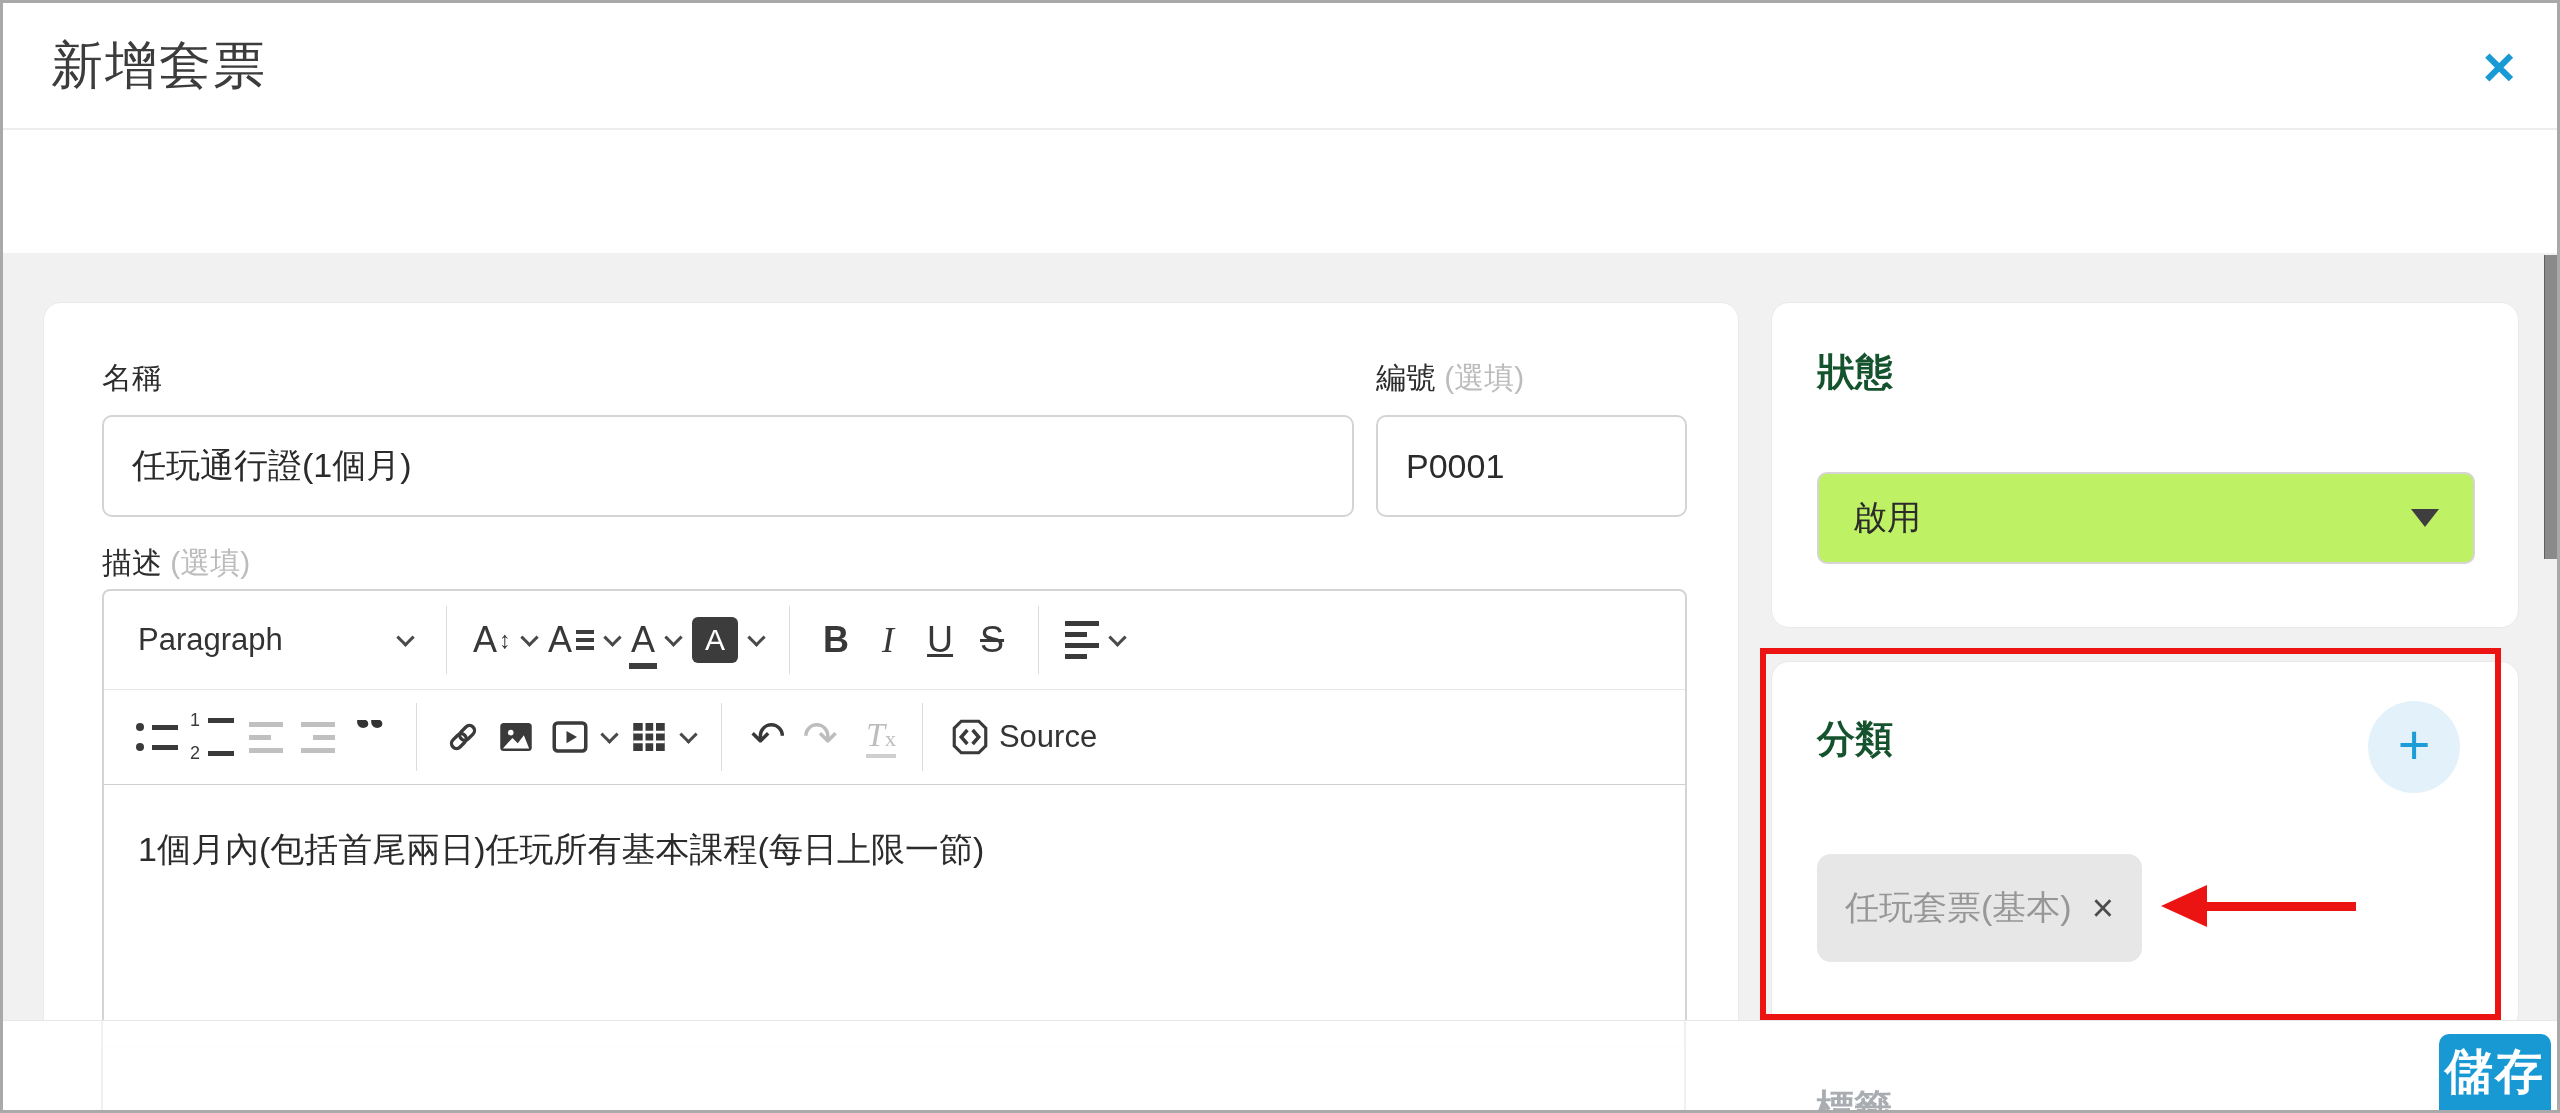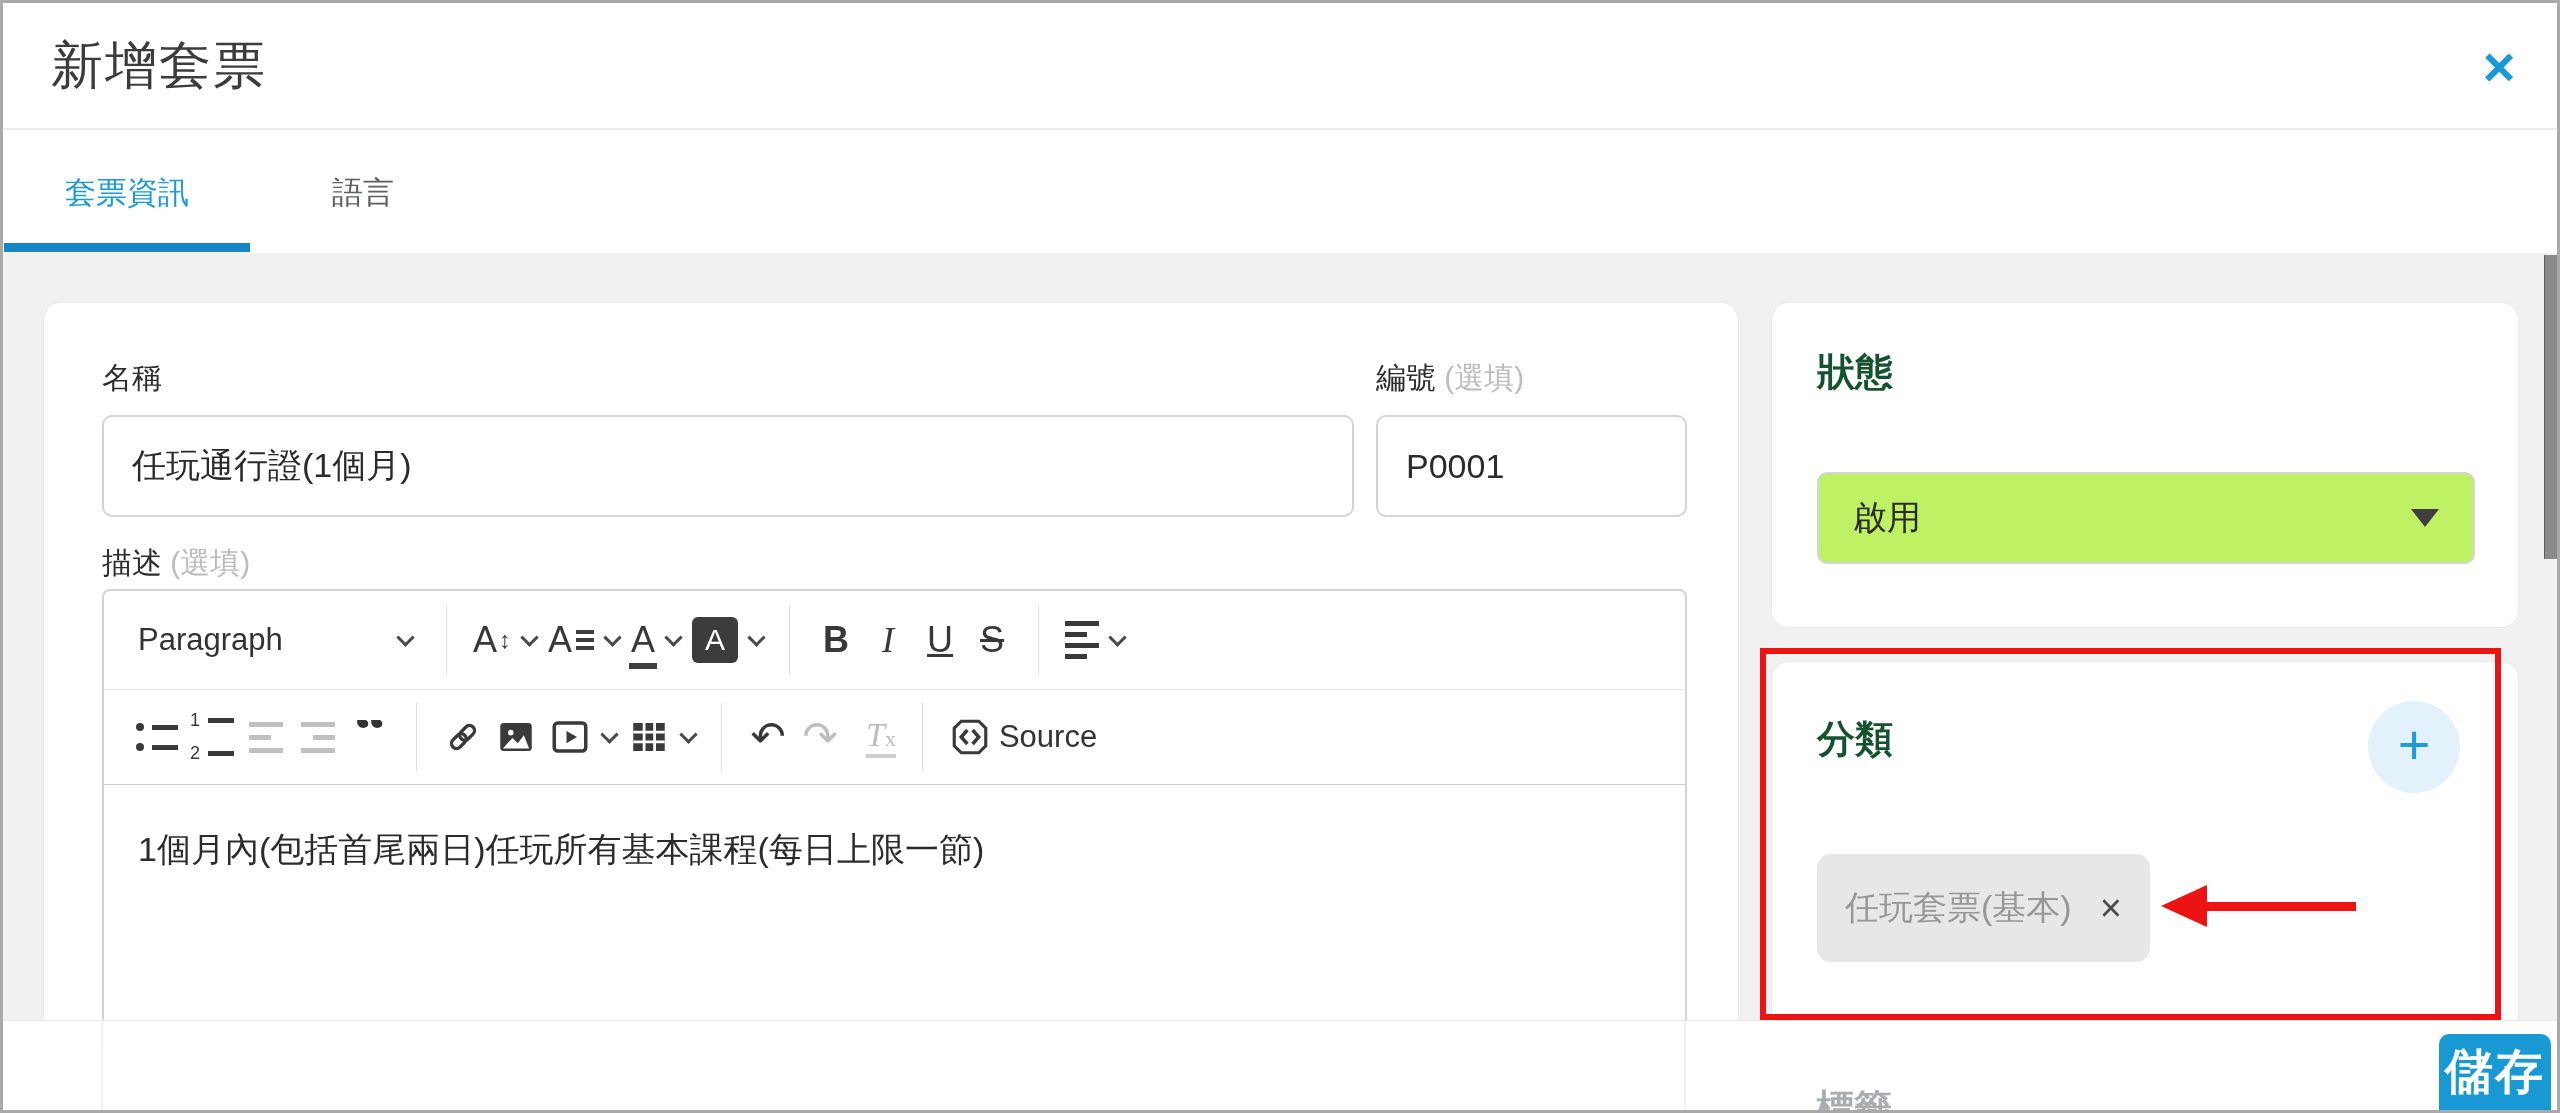--- a/index.html
+++ b/index.html
@@ -94,21 +94,21 @@
     padding:0 34px; cursor:pointer; }
   .select-value { font-size:34px; color:#2b2b2b; flex:1; }
   .select-caret { width:0; height:0; border-left:14px solid transparent; border-right:14px solid transparent;
     border-top:18px solid #3e3e3e; }
 
   
   .plus-btn { position:absolute; left:596px; top:39px; width:92px; height:92px; border-radius:50%;
     background:#e3f1fa; display:flex; align-items:center; justify-content:center; cursor:pointer; }
   .plus-btn span { font-size:56px; color:#1e9cd8; line-height:1; margin-top:-4px; }
   .chip { position:absolute; left:45px; top:192px; height:108px; background:#e7e7e7; border-radius:14px;
-    display:inline-flex; align-items:center; padding:0 28px; gap:28px; }
+    display:inline-flex; align-items:center; padding:0 28px; gap:20px; }
   .chip-label { font-size:34px; color:#979797; }
   .chip-x { font-size:38px; color:#4c4c4c; cursor:pointer; line-height:1; }
 
   
   .red-rect { position:absolute; left:1757px; top:645px; width:741px; height:372px;
     border:6px solid #ec1313; pointer-events:none; z-index:30; }
   .red-arrow { position:absolute; left:2158px; top:880px; z-index:31; pointer-events:none; }
 
   
   .scroll-thumb { position:absolute; left:2541px; top:252px; width:13px; height:304px;
@@ -130,29 +130,20 @@
 
 <div class="page">
 
   <div class="modal-header">
     <div class="modal-title">新增套票</div>
     <div class="close-btn">
       <span>×</span>
     </div>
   </div>
 
-  <div class="tabbar">
-    <div class="tab tab-active">
-      <span>套票資訊</span>
-      <div class="tab-underline"></div>
-    </div>
-    <div class="tab tab-plain">
-      <span>語言</span>
-    </div>
-  </div>
 
   <div class="content-bg"></div>
 
   <div class="card main-card">
 
     <div class="field-label" style="left:58px; top:55px;">
       <span>名稱</span>
     </div>
     <input class="text-input" style="left: 58px; top: 112px; width: 1252px;" value="任玩通行證(1個月)">
 

